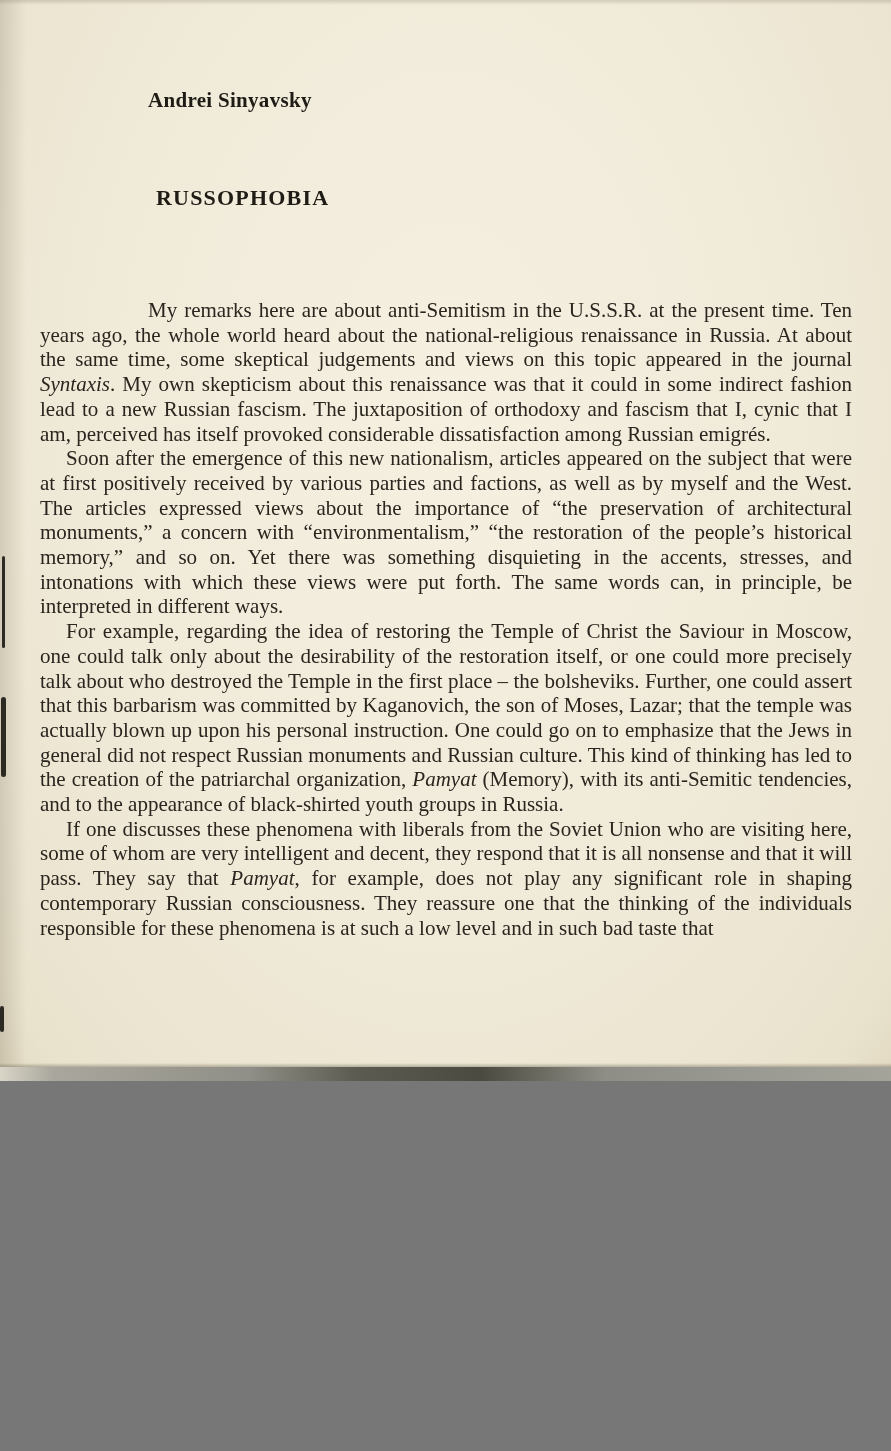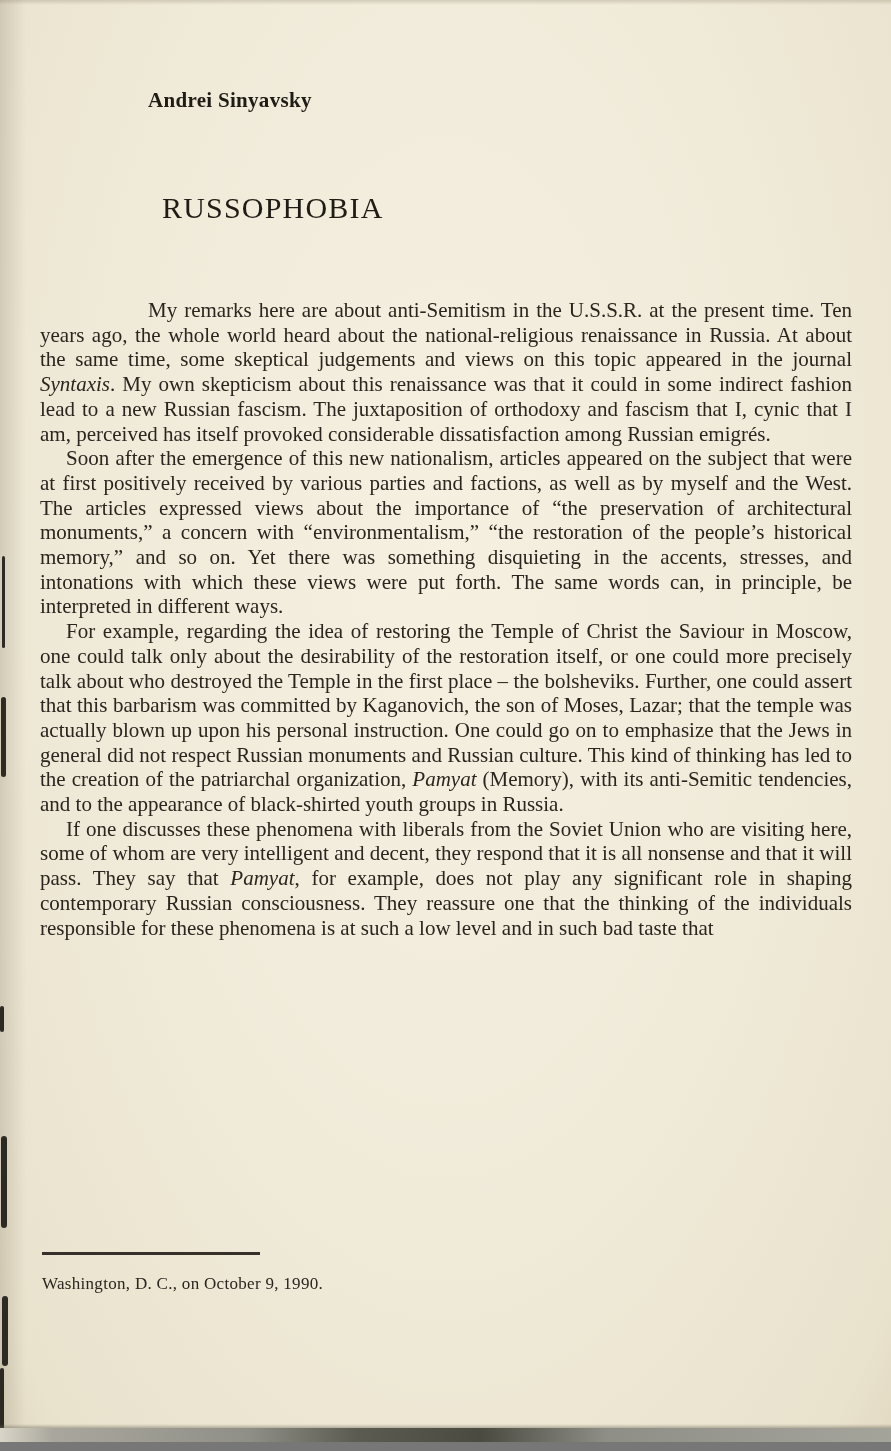--- a/index.html
+++ b/index.html
@@ -1,19 +1,19 @@
 <!DOCTYPE html>
 <html><head>
 <meta charset="utf-8">
 <style>
   html, body { margin: 0; padding: 0; background: #777; }
   .page {
     position: relative;
     width: 891px;
-    height: 1442px;
+    height: 1081px;
     margin: 0 auto;
     background:
       radial-gradient(ellipse at 50% 38%, #f5f0e0 0%, #f0ead9 55%, #e9e2cd 92%, #e2dac2 100%);
     overflow: hidden;
     font-family: "Liberation Serif", "DejaVu Serif", serif;
     color: #2a251e;
   }
   
   .page::before {
     content: "";
@@ -39,23 +39,23 @@
     margin: 0;
     font-size: 21px;
     font-weight: bold;
     color: #1f1b15;
     letter-spacing: 0.3px;
   }
   .title {
     position: absolute;
     left: 148px;
     top: 177px;
-    margin: 14px;
-    font-size: 30px;
-    font-weight: normal;
+    margin: 8px;
+    font-size: 22px;
+    font-weight: bold;
     letter-spacing: 1.2px;
     color: #1f1b15;
   }
   .body-text {
     position: absolute;
     left: 40px;
     top: 298px;
     width: 812px;
     font-size: 21px;
     line-height: 24.7px;

